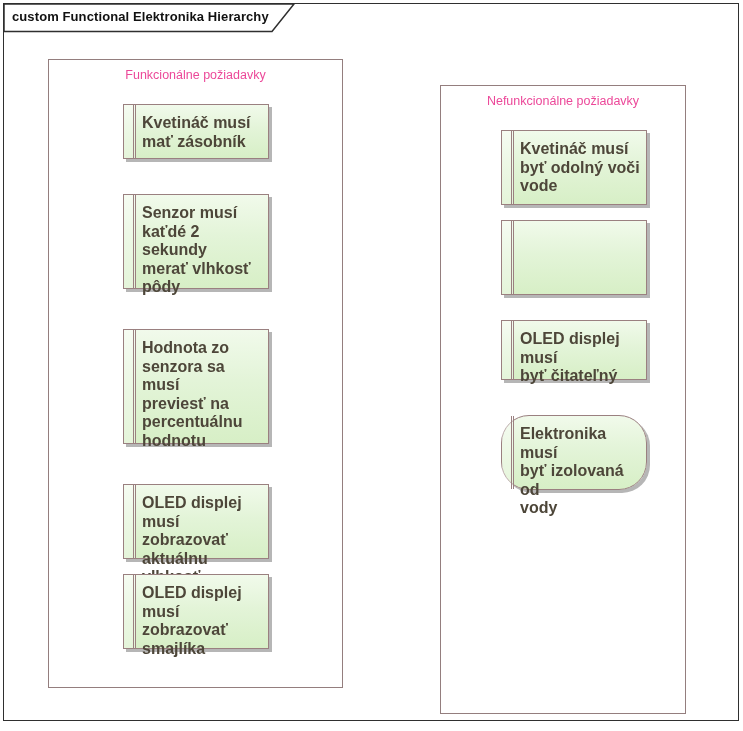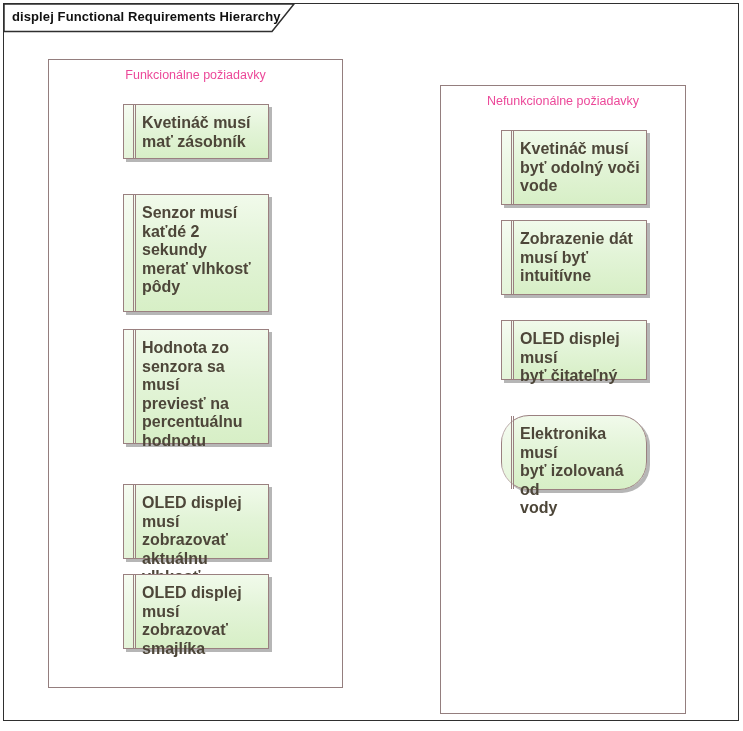--- a/index.html
+++ b/index.html
@@ -44,32 +44,32 @@
 </head>
 <body>
 
 <div class="screen">
 
   <div class="frame"></div>
 
   <svg class="tab-svg" width="296" height="32">
     <polygon points="1,1 291,1 269,28.5 1,28.5" fill="#ffffff" stroke="#2f2f2f" stroke-width="1.5"></polygon>
   </svg>
-  <div class="tab-title">displej Functional Requirements Hierarchy</div>
+  <div class="tab-title">custom Functional Elektronika Hierarchy</div>
 
   <div class="panel" style="left:48px; top:59px; width:295px; height:629px;">
     <div class="panel-title">Funkcionálne požiadavky</div>
 
     <div class="req" style="left:74px; top:44px; width:146px; height:55px;">
       <div class="req-sidebar"></div>
       <div class="req-text">Kvetináč musí
 mať zásobník</div>
     </div>
 
-    <div class="req" style="left:74px; top:134px; width:146px; height:118px;">
+    <div class="req" style="left:74px; top:134px; width:146px; height:95px;">
       <div class="req-sidebar"></div>
       <div class="req-text">Senzor musí
 kaťdé 2 sekundy
 merať vlhkosť
 pôdy</div>
     </div>
 
     <div class="req" style="left:74px; top:269px; width:146px; height:115px;">
       <div class="req-sidebar"></div>
       <div class="req-text">Hodnota zo
@@ -99,23 +99,20 @@
 
     <div class="req" style="left:60px; top:44px; width:146px; height:75px;">
       <div class="req-sidebar"></div>
       <div class="req-text">Kvetináč musí
 byť odolný voči
 vode</div>
     </div>
 
     <div class="req" style="left:60px; top:134px; width:146px; height:75px;">
       <div class="req-sidebar"></div>
-      <div class="req-text">Zobrazenie dát
-musí byť
-intuitívne</div>
     </div>
 
     <div class="req" style="left:60px; top:234px; width:146px; height:60px;">
       <div class="req-sidebar"></div>
       <div class="req-text">OLED displej musí
 byť čitateľný</div>
     </div>
 
     <div class="req" style="left:60px; top:329px; width:146px; height:75px;border-radius:28px;">
       <div class="req-sidebar"></div>

